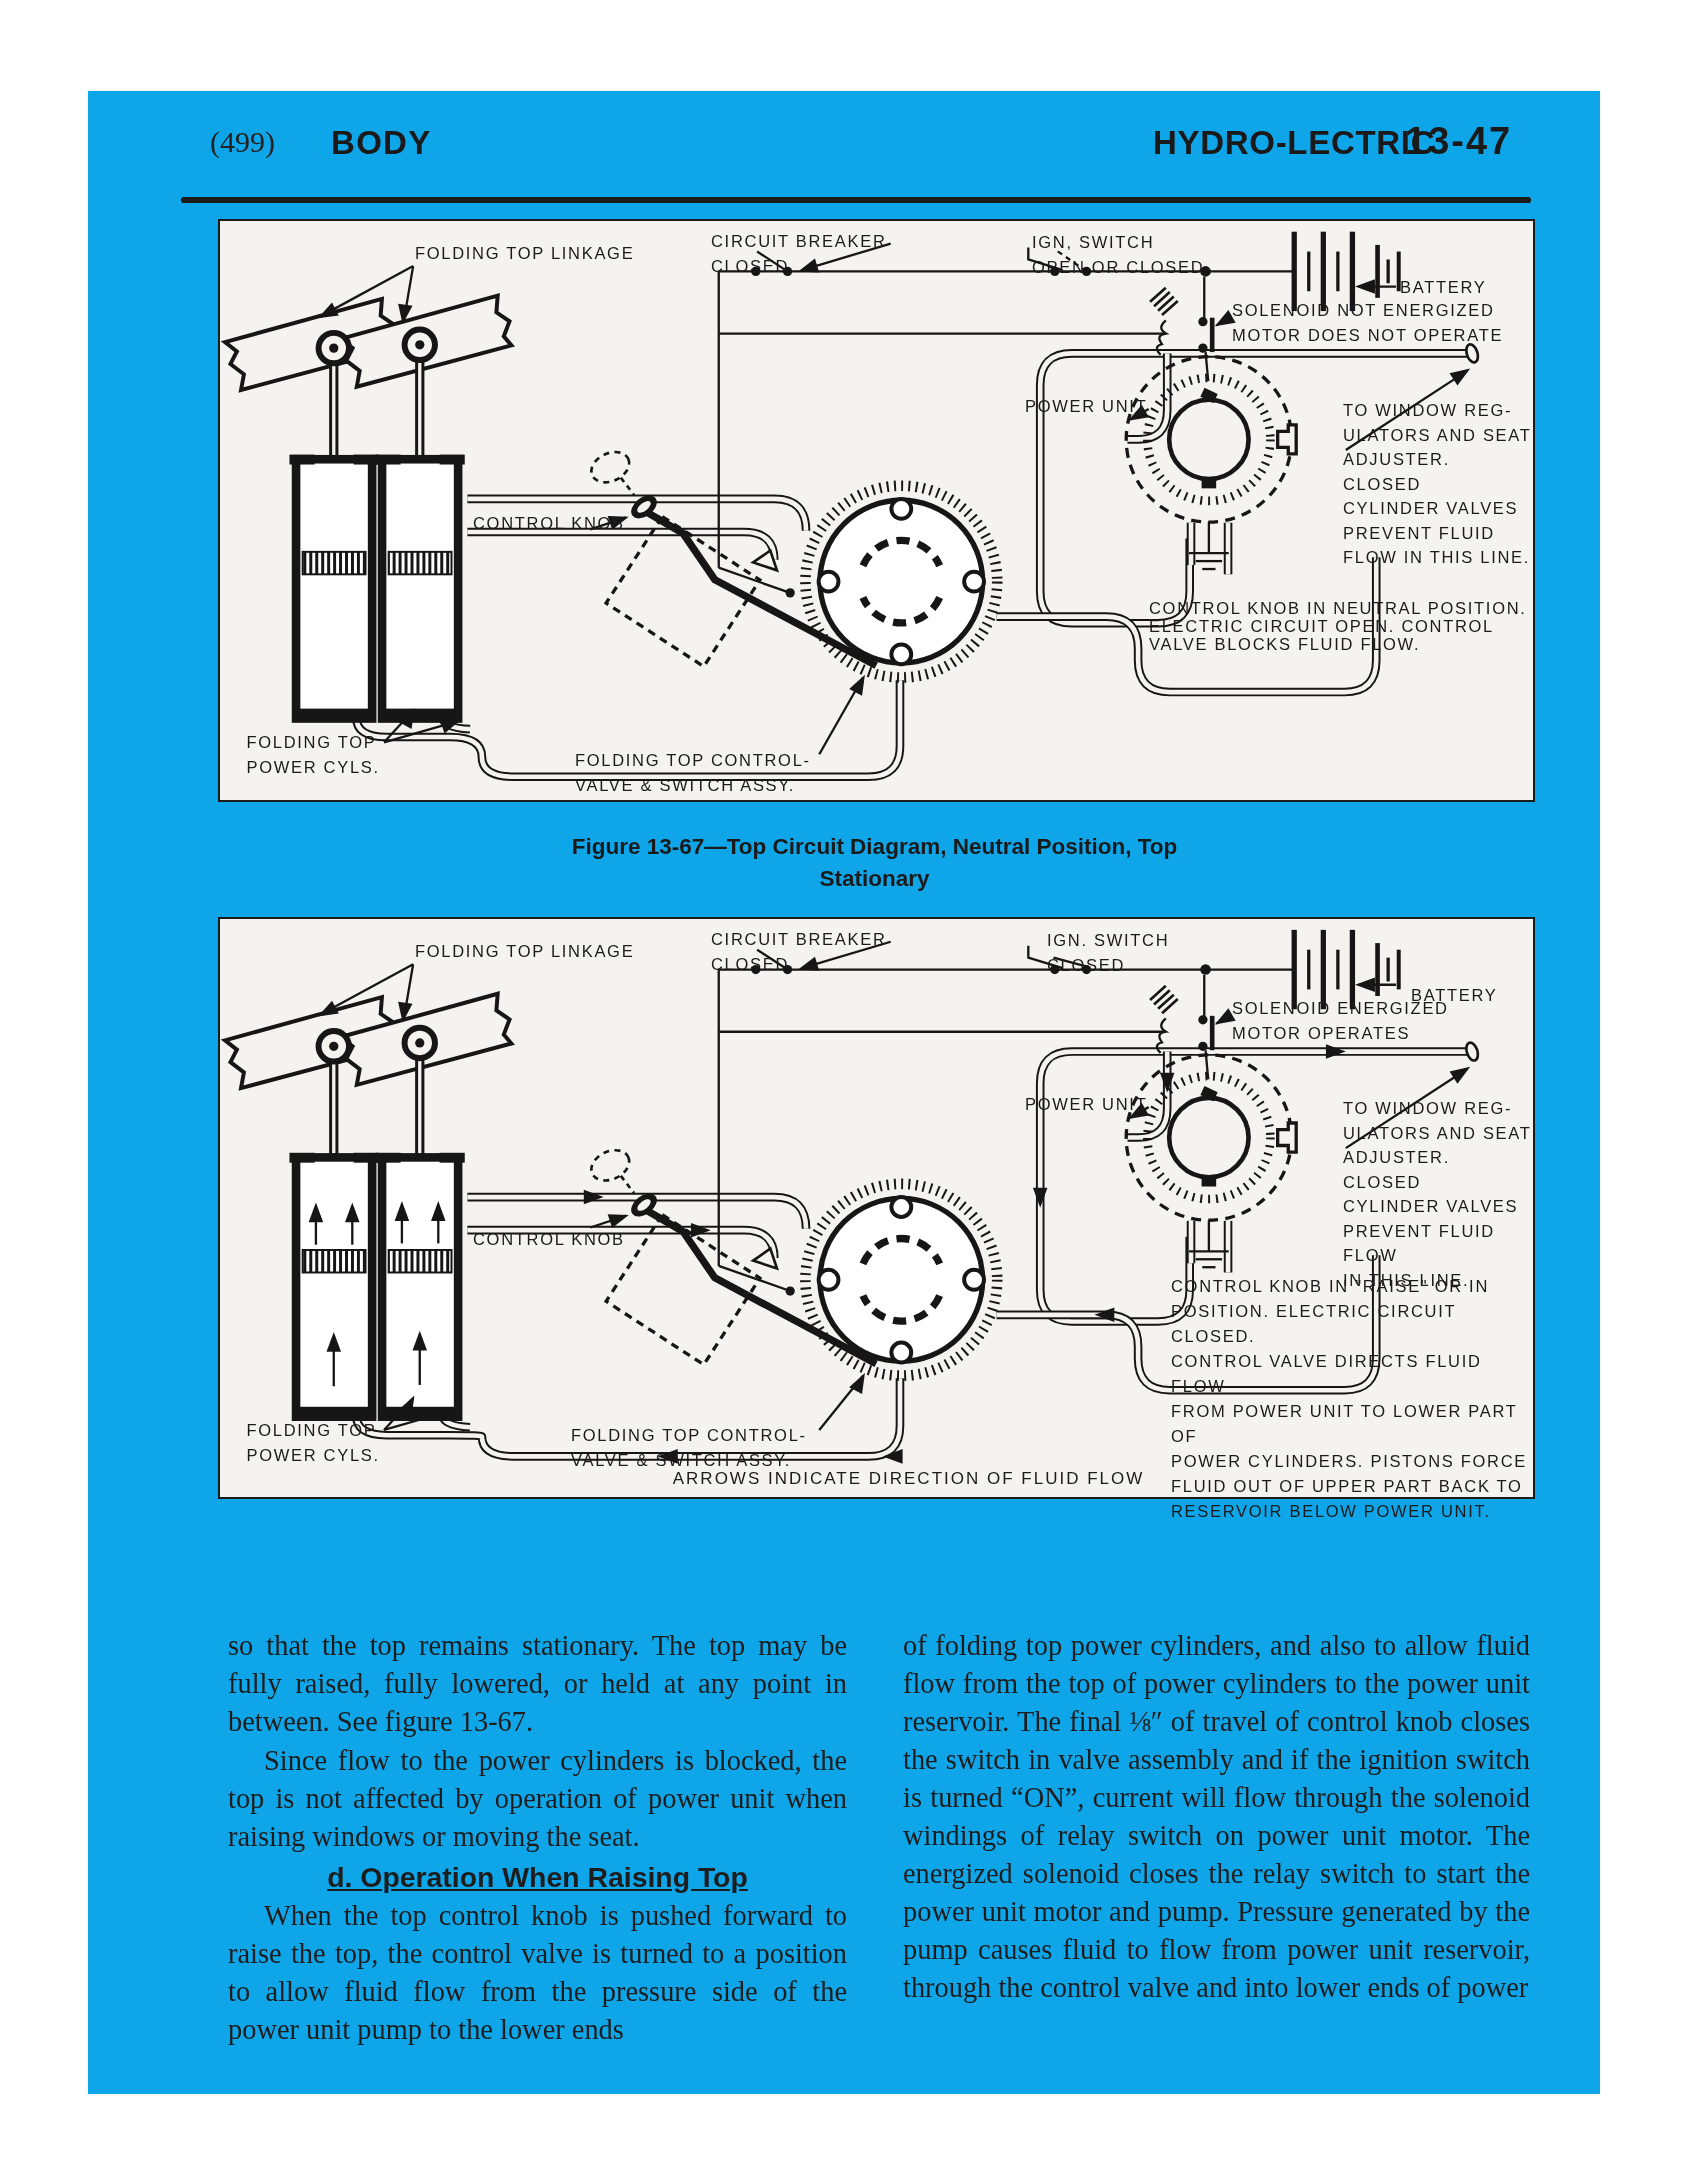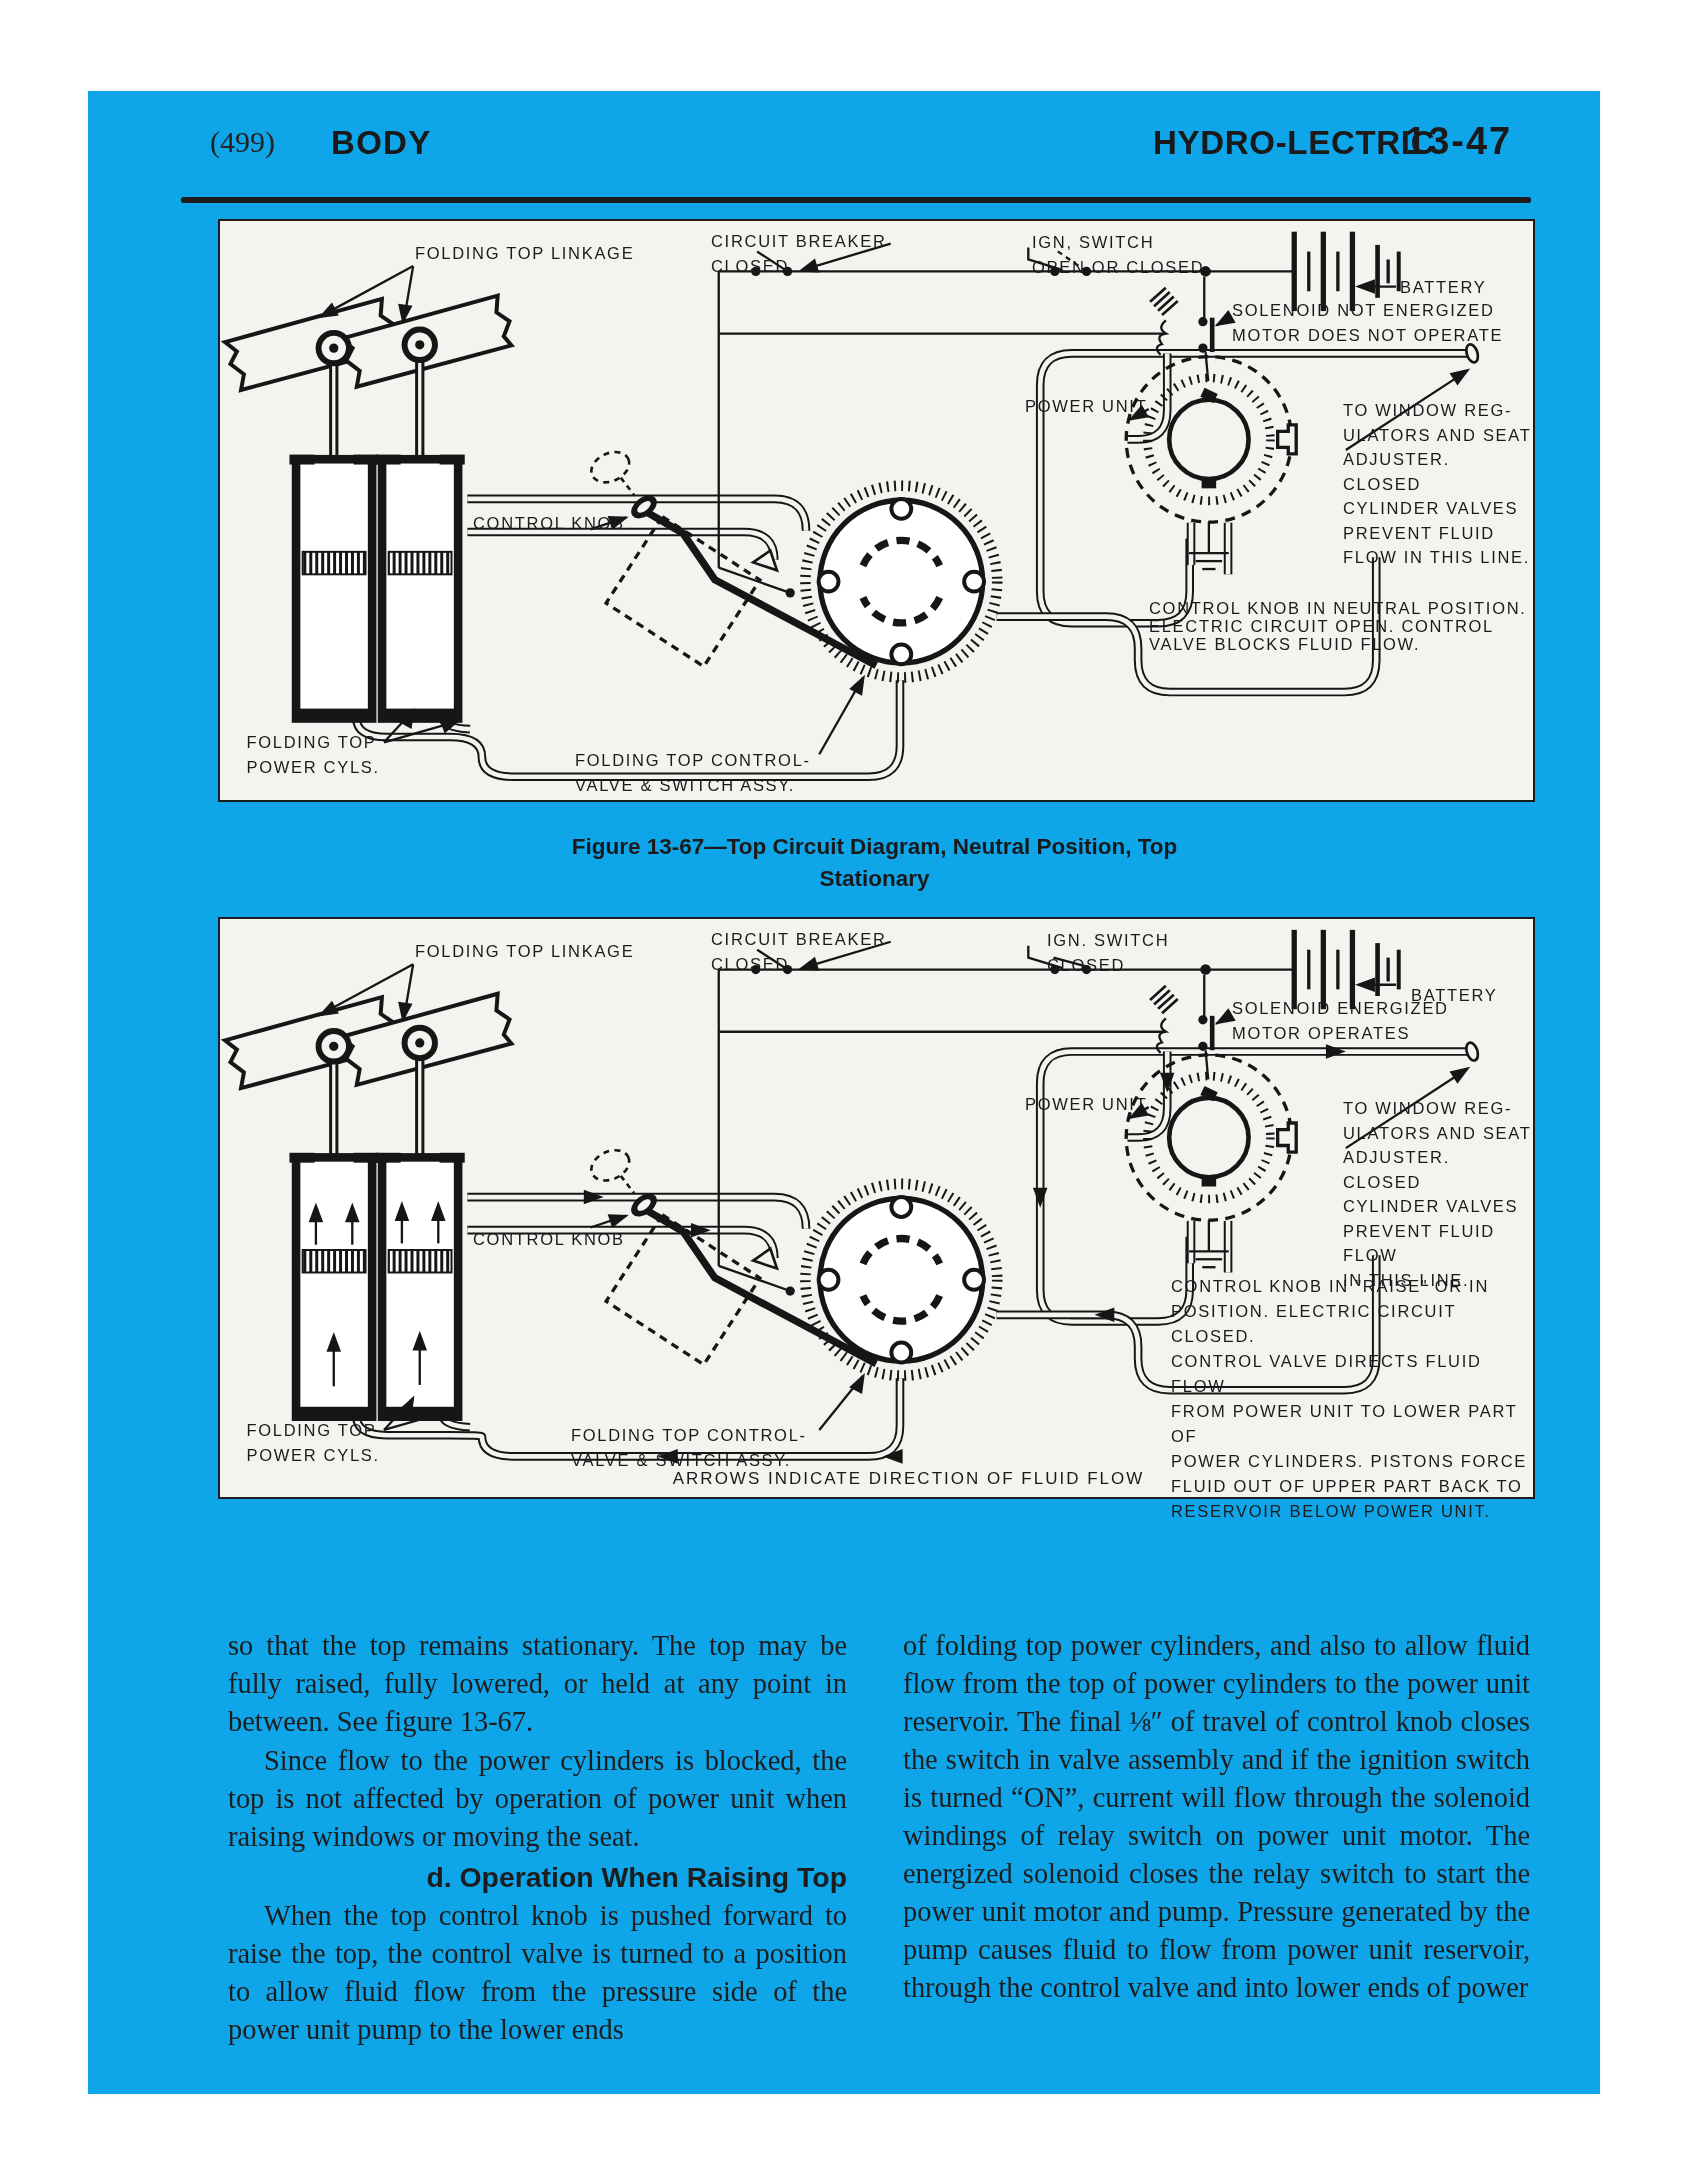--- a/index.html
+++ b/index.html
@@ -29,21 +29,21 @@
   .flownote{position:absolute;left:0;width:100%;text-align:center;top:550px;
             font-size:17px;letter-spacing:2px;color:#1b1b1b;margin-left:32px;}
   
   .col{position:absolute;top:1536px;font-family:"Liberation Serif","DejaVu Serif",serif;
        font-size:28.4px;line-height:38px;color:#1d1d1d;text-align:justify;}
   #colL{left:140px;width:619px;}
   #colR{left:815px;width:627px;}
   .col p{margin:0 0 1.3px 0;}
   .col p.ind{text-indent:36px;}
   .subhead{font-family:"Liberation Sans",sans-serif;font-size:28.4px;font-weight:bold;
-           margin:17px 0 13.2px 25px;text-align:right;}
+           margin:17px 0 13.2px 25px;text-align:center;text-decoration:underline;}
   
   .w{fill:none;stroke:#161616;stroke-width:3.5px;}
   .tO{fill:none;stroke:#161616;stroke-width:13px;}
   .tI{fill:none;stroke:#f5f3ef;stroke-width:7px;}
   .blk{fill:#161616;stroke:none;}
 </style>
 </head>
 <body>
 
 <div id="paper">

